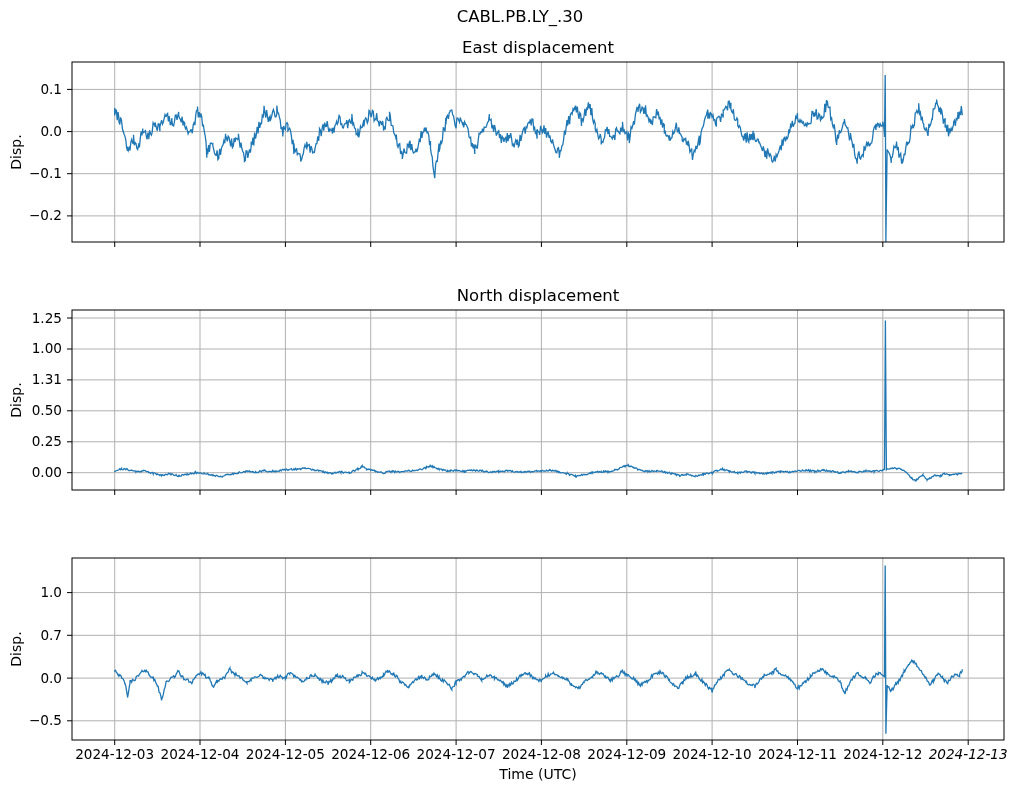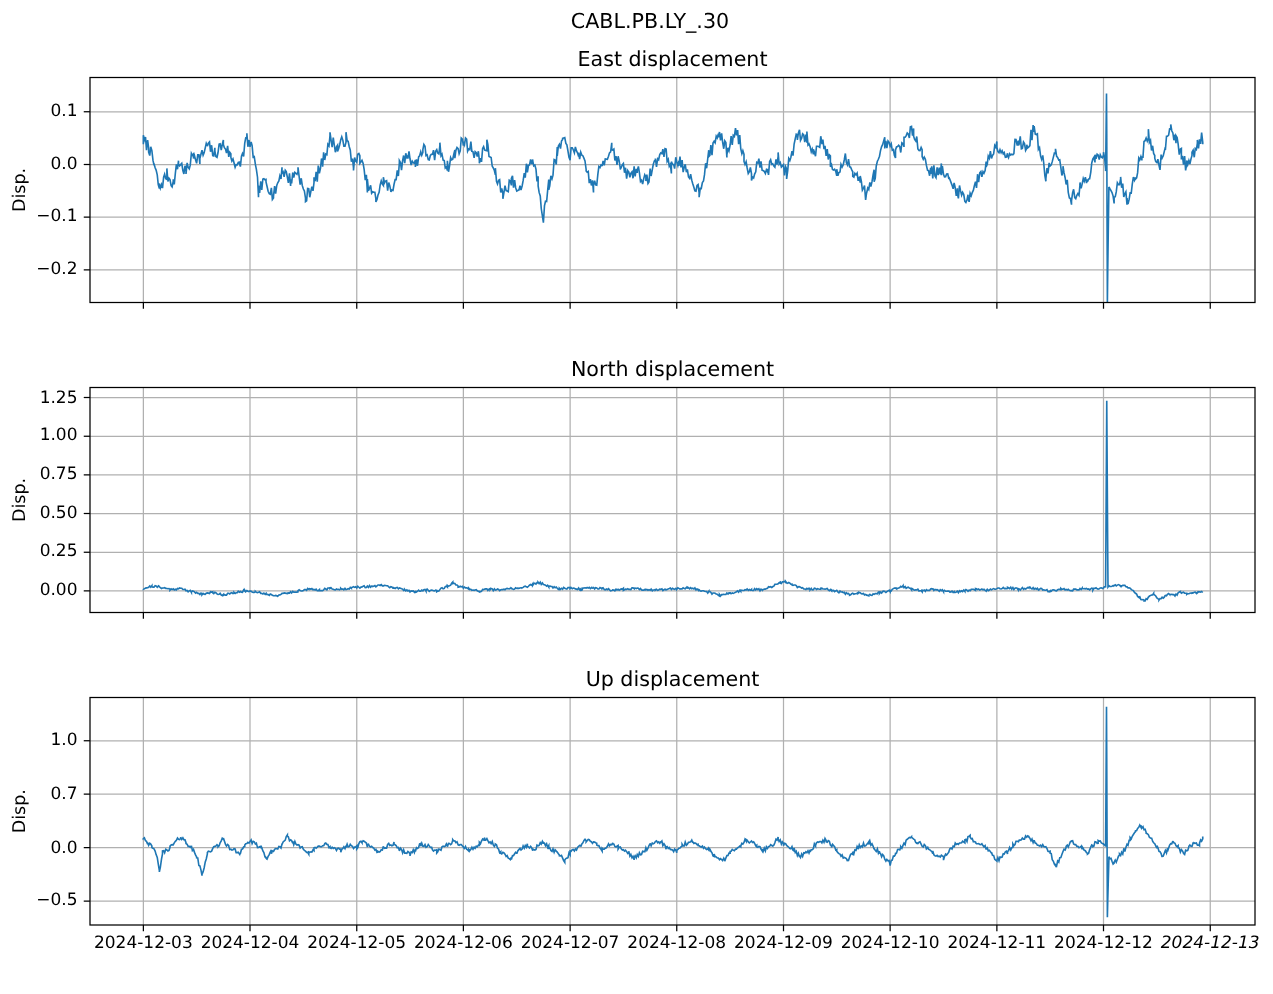--- a/index.html
+++ b/index.html
@@ -118,31 +118,31 @@
       <line x1="72" y1="678.1" x2="1004" y2="678.1" stroke="#b0b0b0" stroke-width="1"></line>
       <line x1="67" y1="678.1" x2="72" y2="678.1" stroke="#000000" stroke-width="1"></line>
       <line x1="72" y1="720.8" x2="1004" y2="720.8" stroke="#b0b0b0" stroke-width="1"></line>
       <line x1="67" y1="720.8" x2="72" y2="720.8" stroke="#000000" stroke-width="1"></line>
       <polyline points="114.7,670.4 114.7,670.9 115.5,670.3 116.4,672.6 117.2,673.1 118.1,675.4 118.1,674.0 118.9,676.2 119.8,674.6 120.6,675.3 121.5,676.8 121.5,678.1 122.4,678.6 123.2,679.0 124.1,680.9 124.9,683.7 124.9,683.6 125.8,685.9 126.6,691.1 127.5,696.4 127.5,697.5 128.3,693.7 129.2,687.3 130.0,683.1 130.0,680.8 130.9,680.6 131.7,682.3 132.6,679.4 133.5,680.0 134.3,680.8 135.2,680.3 136.0,677.9 136.0,676.9 136.9,676.0 137.7,675.7 138.6,675.9 139.4,674.3 140.3,673.1 140.3,673.1 141.1,672.2 142.0,670.4 142.8,671.4 143.7,671.7 144.5,670.6 144.5,669.7 145.4,671.6 146.3,670.3 147.1,671.8 148.0,671.9 148.8,674.2 148.8,674.8 149.7,675.4 150.5,677.1 151.4,677.1 152.2,677.8 153.1,676.7 153.1,676.5 153.9,680.5 154.8,679.5 155.6,681.9 156.5,684.1 157.3,685.5 157.3,686.2 158.2,686.3 159.1,692.4 159.9,692.7 160.8,696.1 161.6,700.5 161.6,699.5 162.5,697.3 163.3,694.4 164.2,689.5 165.0,687.2 165.9,683.2 165.9,682.0 166.7,681.0 167.6,681.2 168.4,681.5 169.3,680.9 170.2,678.7 171.0,677.4 171.9,677.1 172.7,676.9 173.6,675.8 174.4,676.7 174.4,677.5 175.3,676.6 176.1,674.2 177.0,672.7 177.8,670.6 178.7,671.5 178.7,670.4 179.5,672.8 180.4,675.5 181.2,676.8 182.1,675.6 183.0,676.4 183.0,677.0 183.8,679.6 184.7,679.3 185.5,680.1 186.4,679.8 187.2,679.0 188.1,679.2 188.9,682.1 189.8,682.1 190.6,681.8 191.5,683.1 191.5,682.7 192.3,682.8 193.2,679.4 194.0,679.2 194.9,677.6 195.8,677.2 195.8,676.0 196.6,675.0 197.5,674.8 198.3,673.9 199.2,674.5 200.0,673.3 200.0,673.2 200.9,671.9 201.7,674.9 202.6,673.0 203.4,673.4 204.3,675.2 205.1,674.5 206.0,678.1 206.8,677.9 207.7,677.4 208.6,678.0 208.6,676.5 209.4,678.1 210.3,680.8 211.1,682.1 212.0,685.5 212.8,686.4 212.8,686.0 213.7,687.1 214.5,685.1 215.4,683.7 216.2,681.6 217.1,679.9 217.1,683.0 217.9,680.7 218.8,681.1 219.7,679.4 220.5,678.8 221.4,679.0 222.2,679.2 223.1,677.1 223.9,677.3 224.8,678.4 225.6,675.2 225.6,675.6 226.5,673.6 227.3,672.8 228.2,672.1 229.0,669.2 229.9,667.9 229.9,669.1 230.7,669.4 231.6,672.7 232.5,671.9 233.3,672.5 234.2,674.6 234.2,672.9 235.0,675.8 235.9,673.1 236.7,675.2 237.6,676.0 238.4,675.7 239.3,676.1 240.1,678.4 241.0,677.5 241.8,677.3 242.7,679.5 242.7,679.3 243.5,680.4 244.4,680.9 245.3,681.9 246.1,681.9 247.0,683.4 247.0,681.6 247.8,681.9 248.7,681.5 249.5,681.6 250.4,679.8 251.2,680.5 251.2,678.3 252.1,677.9 252.9,678.5 253.8,677.7 254.6,676.9 255.5,676.9 256.4,677.4 257.2,677.4 258.1,676.6 258.9,676.5 259.8,675.2 259.8,674.8 260.6,674.4 261.5,675.5 262.3,675.6 263.2,678.1 264.0,677.4 264.0,678.3 264.9,678.8 265.7,677.8 266.6,678.7 267.4,678.2 268.3,678.7 269.2,680.4 270.0,678.8 270.9,678.5 271.7,679.3 272.6,679.3 272.6,681.8 273.4,679.5 274.3,678.8 275.1,677.4 276.0,678.9 276.8,676.6 276.8,677.9 277.7,675.4 278.5,677.6 279.4,677.2 280.2,675.4 281.1,676.6 282.0,677.0 282.8,678.8 283.7,677.7 284.5,677.6 285.4,676.6 285.4,679.3 286.2,678.2 287.1,674.9 287.9,673.4 288.8,673.0 289.6,674.2 289.6,673.9 290.5,672.6 291.3,673.0 292.2,673.7 293.1,674.4 293.9,677.7 293.9,675.7 294.8,675.4 295.6,677.0 296.5,677.6 297.3,677.1 298.2,678.0 299.0,678.5 299.9,680.1 300.7,679.5 301.6,681.9 302.4,681.5 302.4,681.1 303.3,681.7 304.1,681.3 305.0,679.7 305.9,680.0 306.7,677.0 306.7,677.4 307.6,678.6 308.4,678.3 309.3,678.4 310.1,675.6 311.0,674.7 311.8,676.3 312.7,675.9 313.5,676.6 314.4,676.3 315.2,673.5 315.2,675.5 316.1,675.8 316.9,676.4 317.8,678.2 318.7,678.0 319.5,680.5 319.5,680.7 320.4,678.5 321.2,679.5 322.1,682.3 322.9,679.9 323.8,682.5 324.6,682.5 325.5,682.7 326.3,681.1 327.2,681.8 328.0,683.3 328.0,684.7 328.9,681.5 329.8,682.0 330.6,679.8 331.5,682.0 332.3,679.1 332.3,681.2 333.2,678.1 334.0,678.8 334.9,678.0 335.7,675.1 336.6,674.8 336.6,677.0 337.4,674.6 338.3,677.1 339.1,677.2 340.0,675.7 340.8,677.9 341.7,677.4 342.6,675.6 343.4,676.7 344.3,678.0 345.1,678.0 345.1,677.3 346.0,679.8 346.8,680.9 347.7,680.1 348.5,680.2 349.4,679.8 349.4,682.4 350.2,681.4 351.1,679.2 351.9,679.6 352.8,680.2 353.6,677.4 354.5,676.9 355.4,677.3 356.2,676.9 357.1,675.1 357.9,676.9 357.9,677.3 358.8,674.7 359.6,674.8 360.5,675.7 361.3,675.1 362.2,672.2 362.2,671.7 363.0,672.8 363.9,672.7 364.7,674.1 365.6,673.4 366.5,675.9 367.3,676.2 368.2,675.7 369.0,675.6 369.9,676.8 370.7,677.3 370.7,677.9 371.6,678.8 372.4,677.2 373.3,679.4 374.1,679.9 375.0,680.8 375.0,679.5 375.8,680.5 376.7,679.4 377.5,677.8 378.4,679.4 379.3,677.7 380.1,678.7 381.0,677.0 381.8,677.5 382.7,676.1 383.5,676.3 383.5,673.8 384.4,674.9 385.2,672.8 386.1,671.2 386.9,671.9 387.8,670.1 387.8,672.0 388.6,672.1 389.5,670.9 390.3,672.5 391.2,674.2 392.1,673.6 392.9,674.9 393.8,673.2 394.6,675.9 395.5,677.1 396.3,675.6 396.3,675.3 397.2,675.9 398.0,678.5 398.9,679.4 399.7,682.2 400.6,681.3 400.6,682.7 401.4,683.2 402.3,681.9 403.2,682.4 404.0,683.4 404.9,685.2 405.7,684.5 406.6,686.5 407.4,686.9 408.3,687.7 409.1,685.8 409.1,687.6 410.0,684.5 410.8,684.6 411.7,683.0 412.5,681.8 413.4,682.8 413.4,683.0 414.2,680.8 415.1,679.7 416.0,678.7 416.8,680.0 417.7,679.3 418.5,676.7 419.4,678.6 420.2,676.4 421.1,677.8 421.9,674.9 421.9,677.0 422.8,677.6 423.6,678.4 424.5,677.1 425.3,678.1 426.2,680.5 426.2,679.2 427.0,679.6 427.9,680.0 428.8,679.5 429.6,676.1 430.5,676.7 431.3,676.3 432.2,674.2 433.0,675.3 433.9,673.1 434.7,675.0 434.7,674.0 435.6,674.7 436.4,676.5 437.3,675.0 438.1,677.9 439.0,676.4 439.0,678.6 439.8,678.2 440.7,680.4 441.6,681.1 442.4,679.1 443.3,681.9 444.1,679.8 445.0,680.9 445.8,681.7 446.7,683.0 447.5,684.1 447.5,684.7 448.4,684.8 449.2,684.3 450.1,686.5 450.9,688.4 451.8,689.8 451.8,688.1 452.7,686.9 453.5,686.5 454.4,686.2 455.2,682.3 456.1,683.8 456.1,680.7 456.9,681.0 457.8,679.8 458.6,679.6 459.5,680.8 460.3,679.1 461.2,680.0 462.0,677.9 462.9,677.1 463.7,676.3 464.6,676.5 464.6,677.4 465.5,675.1 466.3,674.3 467.2,672.4 468.0,671.5 468.9,672.7 468.9,673.5 469.7,672.5 470.6,671.5 471.4,671.8 472.3,673.0 473.1,673.4 474.0,674.7 474.8,673.5 475.7,673.7 476.5,674.2 477.4,674.6 477.4,676.0 478.3,676.5 479.1,676.5 480.0,678.5 480.8,679.4 481.7,680.9 481.7,678.5 482.5,679.3 483.4,679.3 484.2,678.6 485.1,678.2 485.9,677.0 486.8,675.1 487.6,676.6 488.5,675.6 489.4,675.8 490.2,674.2 490.2,675.0 491.1,675.3 491.9,677.2 492.8,677.6 493.6,676.9 494.5,676.4 494.5,679.2 495.3,677.8 496.2,677.6 497.0,679.0 497.9,680.1 498.7,679.8 499.6,680.9 500.4,680.2 501.3,681.3 502.2,682.8 503.0,682.0 503.0,680.9 503.9,684.9 504.7,683.5 505.6,686.2 506.4,685.0 507.3,687.9 507.3,685.9 508.1,684.6 509.0,686.3 509.8,683.6 510.7,685.1 511.5,682.2 512.4,683.9 513.2,683.7 514.1,681.0 515.0,681.3 515.8,680.8 515.8,681.8 516.7,678.2 517.5,680.2 518.4,678.6 519.2,676.4 520.1,674.9 520.1,674.6 520.9,676.6 521.8,674.4 522.6,675.1 523.5,674.6 524.3,673.3 525.2,672.7 526.1,674.2 526.9,673.5 527.8,674.6 528.6,673.1 528.6,673.8 529.5,672.8 530.3,676.5 531.2,675.0 532.0,676.2 532.9,679.4 532.9,677.6 533.7,677.2 534.6,678.8 535.4,678.0 536.3,679.6 537.1,679.7 538.0,679.9 538.9,681.4 539.7,679.3 540.6,680.0 541.4,682.1 541.4,680.2 542.3,679.6 543.1,678.6 544.0,678.4 544.8,677.4 545.7,676.8 545.7,675.4 546.5,676.8 547.4,676.8 548.2,673.6 549.1,676.2 549.9,675.4 550.8,673.9 551.7,673.8 552.5,673.5 553.4,672.1 554.2,674.2 554.2,673.5 555.1,674.8 555.9,674.4 556.8,674.7 557.6,675.7 558.5,675.5 558.5,676.4 559.3,676.6 560.2,677.2 561.0,677.7 561.9,676.9 562.8,678.6 563.6,677.6 564.5,678.9 565.3,679.6 566.2,679.1 567.0,680.0 567.0,678.4 567.9,679.2 568.7,681.0 569.6,682.2 570.4,684.8 571.3,685.2 571.3,683.2 572.1,685.3 573.0,685.6 573.8,686.4 574.7,686.4 575.6,687.7 576.4,686.9 577.3,687.6 578.1,688.5 579.0,686.6 579.8,688.3 579.8,689.0 580.7,686.4 581.5,684.5 582.4,684.4 583.2,682.5 584.1,682.5 584.1,681.2 584.9,681.0 585.8,679.5 586.6,680.1 587.5,680.5 588.4,679.2 589.2,679.3 590.1,678.1 590.9,677.9 591.8,676.9 592.6,677.5 592.6,676.8 593.5,674.7 594.3,675.3 595.2,673.9 596.0,671.4 596.9,672.9 596.9,671.6 597.7,672.1 598.6,673.5 599.5,674.3 600.3,673.6 601.2,672.8 602.0,673.9 602.9,673.5 603.7,674.8 604.6,676.7 605.4,676.1 605.4,677.5 606.3,677.9 607.1,677.1 608.0,677.4 608.8,679.2 609.7,680.6 609.7,679.2 610.5,681.2 611.4,678.5 612.3,680.7 613.1,677.4 614.0,678.8 614.8,677.3 615.7,677.1 616.5,675.8 617.4,676.4 618.2,676.9 618.2,676.5 619.1,676.1 619.9,674.2 620.8,671.3 621.6,672.0 622.5,669.6 622.5,671.0 623.3,673.2 624.2,671.9 625.1,675.3 625.9,673.5 626.8,674.8 626.8,676.6 627.6,674.6 628.5,674.9 629.3,676.4 630.2,677.1 631.0,677.8 631.9,678.8 632.7,679.0 633.6,677.3 634.4,680.1 635.3,680.7 635.3,678.4 636.2,682.0 637.0,681.0 637.9,684.5 638.7,682.7 639.6,685.6 639.6,684.5 640.4,686.0 641.3,683.3 642.1,685.2 643.0,682.3 643.8,682.6 644.7,681.4 645.5,682.2 646.4,680.6 647.2,682.4 648.1,679.9 648.1,681.5 649.0,679.8 649.8,679.8 650.7,678.8 651.5,675.1 652.4,676.7 652.4,676.4 653.2,674.2 654.1,673.6 654.9,673.8 655.8,673.2 656.6,673.2 657.5,674.3 658.3,672.1 659.2,673.8 660.0,670.8 660.9,672.4 660.9,673.4 661.8,673.8 662.6,672.5 663.5,673.1 664.3,676.0 665.2,676.7 665.2,677.9 666.0,675.5 666.9,676.5 667.7,677.3 668.6,680.1 669.4,679.6 669.4,681.0 670.3,682.1 671.1,682.9 672.0,683.3 672.8,685.0 673.7,683.9 674.6,686.4 675.4,686.0 676.3,686.4 677.1,686.9 678.0,688.9 678.0,688.0 678.8,688.3 679.7,685.6 680.5,683.5 681.4,682.9 682.2,683.5 682.2,681.3 683.1,683.0 683.9,679.9 684.8,680.3 685.7,677.2 686.5,678.7 686.5,679.4 687.4,676.0 688.2,678.1 689.1,676.8 689.9,677.6 690.8,674.4 691.6,676.9 692.5,676.7 693.3,675.6 694.2,674.7 695.0,673.4 695.0,675.5 695.9,672.9 696.7,676.2 697.6,675.1 698.5,677.0 699.3,679.4 699.3,678.8 700.2,680.2 701.0,681.2 701.9,679.1 702.7,682.6 703.6,680.9 703.6,682.4 704.4,682.7 705.3,685.4 706.1,683.6 707.0,684.7 707.8,687.4 708.7,688.9 709.5,687.5 710.4,688.7 711.3,688.4 712.1,692.3 712.1,692.5 713.0,688.3 713.8,688.1 714.7,684.9 715.5,684.9 716.4,683.6 716.4,682.7 717.2,682.5 718.1,679.6 718.9,679.5 719.8,679.9 720.6,678.0 720.6,677.3 721.5,678.6 722.4,676.3 723.2,674.5 724.1,675.8 724.9,672.1 725.8,671.4 726.6,670.7 727.5,670.0 728.3,670.2 729.2,669.3 729.2,669.8 730.0,670.4 730.9,671.3 731.7,671.7 732.6,674.0 733.4,674.1 733.4,674.7 734.3,674.9 735.2,673.8 736.0,673.5 736.9,675.3 737.7,677.0 738.6,677.6 739.4,675.6 740.3,676.5 741.1,679.2 742.0,678.3 742.0,677.2 742.8,679.4 743.7,679.8 744.5,680.5 745.4,681.0 746.2,682.9 746.2,680.7 747.1,683.8 748.0,684.7 748.8,684.9 749.7,684.3 750.5,685.2 751.4,684.9 752.2,685.6 753.1,684.2 753.9,684.8 754.8,685.2 754.8,688.1 755.6,685.3 756.5,683.3 757.3,684.0 758.2,682.9 759.1,681.6 759.1,681.4 759.9,679.0 760.8,678.4 761.6,679.2 762.5,676.9 763.3,677.6 763.3,677.9 764.2,674.5 765.0,675.5 765.9,675.0 766.7,675.5 767.6,674.4 768.4,674.4 769.3,674.2 770.1,672.9 771.0,673.6 771.9,674.3 771.9,671.9 772.7,671.5 773.6,673.2 774.4,669.3 775.3,668.9 776.1,668.2 776.1,669.8 777.0,671.1 777.8,670.8 778.7,673.4 779.5,673.2 780.4,673.6 780.4,674.1 781.2,674.9 782.1,675.0 782.9,674.9 783.8,675.6 784.7,675.7 785.5,675.0 786.4,676.5 787.2,677.5 788.1,676.5 788.9,679.7 788.9,679.3 789.8,678.3 790.6,680.7 791.5,680.2 792.3,681.3 793.2,682.6 793.2,681.9 794.0,684.2 794.9,684.3 795.8,687.4 796.6,688.2 797.5,688.9 797.5,688.6 798.3,686.1 799.2,688.6 800.0,685.6 800.9,685.9 801.7,685.7 802.6,683.0 803.4,683.2 804.3,681.4 805.1,680.9 806.0,683.1 806.0,681.1 806.8,680.7 807.7,678.0 808.6,680.0 809.4,678.2 810.3,677.9 810.3,675.1 811.1,676.5 812.0,675.6 812.8,673.0 813.7,673.0 814.5,672.9 814.5,673.8 815.4,672.1 816.2,672.1 817.1,671.8 817.9,670.4 818.8,671.3 819.6,671.3 820.5,668.7 821.4,669.8 822.2,668.6 823.1,669.1 823.1,669.7 823.9,670.5 824.8,672.6 825.6,671.2 826.5,674.1 827.3,672.1 827.3,672.2 828.2,674.4 829.0,674.7 829.9,676.1 830.7,676.2 831.6,676.8 832.5,676.2 833.3,677.4 834.2,675.8 835.0,677.2 835.9,677.6 835.9,677.6 836.7,677.4 837.6,678.8 838.4,681.0 839.3,681.3 840.1,681.0 840.1,682.5 841.0,682.8 841.8,687.7 842.7,689.0 843.5,691.3 844.4,692.6 844.4,691.8 845.3,692.7 846.1,688.8 847.0,689.8 847.8,686.1 848.7,686.0 848.7,686.0 849.5,683.6 850.4,681.2 851.2,679.4 852.1,680.0 852.9,677.8 852.9,677.0 853.8,676.1 854.6,677.6 855.5,675.4 856.3,673.3 857.2,673.1 857.2,672.7 858.1,672.5 858.9,675.1 859.8,675.7 860.6,675.6 861.5,677.1 862.3,677.1 863.2,678.1 864.0,677.7 864.9,677.1 865.7,679.4 865.7,677.4 866.6,678.8 867.4,680.3 868.3,680.6 869.2,682.2 870.0,682.6 870.0,683.3 870.9,682.6 871.7,679.9 872.6,677.7 873.4,675.9 874.3,676.5 874.3,677.3 875.1,676.9 876.0,673.3 876.8,673.5 877.7,674.7 878.5,674.6 878.5,672.4 879.4,672.9 880.2,672.7 881.1,674.3 882.0,674.8 882.8,675.1 882.8,675.4 883.7,676.0 884.5,677.0 884.5,677.4 885.2,565.5 885.4,608.1 885.9,733.8 886.2,720.8 887.1,687.9 887.1,685.3 887.9,687.0 888.8,686.7 889.6,689.0 890.5,691.3 891.3,690.6 891.3,689.8 892.2,688.1 893.0,689.8 893.9,687.4 894.8,684.9 895.6,684.3 895.6,683.2 896.5,684.4 897.3,681.8 898.2,683.3 899.0,679.2 899.9,679.3 899.9,681.3 900.7,677.9 901.6,675.4 902.4,676.3 903.3,672.3 904.1,672.3 904.1,670.0 905.0,671.1 905.8,669.0 906.7,667.6 907.6,666.2 908.4,665.3 908.4,664.7 909.3,664.5 910.1,662.7 911.0,661.8 911.8,660.1 912.7,661.7 912.7,660.3 913.5,662.5 914.4,661.3 915.2,663.8 916.1,663.4 916.9,665.9 916.9,666.6 917.8,667.0 918.7,667.8 919.5,669.8 920.4,670.5 921.2,670.7 921.2,670.1 922.1,673.0 922.9,674.2 923.8,675.0 924.6,676.7 925.5,678.5 925.5,676.6 926.3,678.1 927.2,681.1 928.0,681.3 928.9,682.8 929.7,685.7 929.7,685.1 930.6,684.8 931.5,682.4 932.3,680.3 933.2,682.4 934.0,678.5 934.0,681.2 934.9,678.4 935.7,676.1 936.6,674.9 937.4,675.0 938.3,672.8 938.3,672.9 939.1,674.2 940.0,674.6 940.8,676.6 941.7,677.3 942.5,676.5 942.5,678.2 943.4,678.5 944.3,681.6 945.1,679.7 946.0,680.8 946.8,682.5 946.8,682.7 947.7,683.6 948.5,680.2 949.4,680.6 950.2,680.3 951.1,677.4 951.1,677.0 951.9,676.0 952.8,677.0 953.6,677.1 954.5,674.4 955.4,674.6 955.4,674.3 956.2,674.7 957.1,674.4 957.9,676.1 958.8,675.9 959.6,676.6 959.6,674.5 960.5,671.9 961.3,672.9 962.2,671.0 962.2,669.2" fill="none" stroke="#1f77b4" stroke-width="1.3"></polyline>
       <rect x="72" y="558" width="932" height="182" fill="none" stroke="#000000" stroke-width="1"></rect>
     </svg>
   <div class="suptitle">CABL.PB.LY_.30</div>
   <div class="subplot-title" id="st1">East displacement</div>
   <div class="subplot-title" id="st2">North displacement</div>
-  <div class="subplot-title" id="st3">Up displacement</div>
   <div class="ylabel" id="yl1">Disp.</div>
   <div class="ylabel" id="yl2">Disp.</div>
   <div class="ylabel" id="yl3">Disp.</div>
+  <div class="xlabel">Time (UTC)</div>
 <div class="ytick" style="top: 81.9005px;">0.1</div>
     <div class="ytick" style="top: 124.055px;">0.0</div>
     <div class="ytick" style="top: 166.21px;">−0.1</div>
     <div class="ytick" style="top: 208.364px;">−0.2</div>
     <div class="ytick" style="top: 310.541px;">1.25</div>
     <div class="ytick" style="top: 341.469px;">1.00</div>
-    <div class="ytick" style="top: 372.397px;">0.75</div>
+    <div class="ytick" style="top: 372.397px;">1.31</div>
     <div class="ytick" style="top: 403.325px;">0.50</div>
     <div class="ytick" style="top: 434.253px;">0.25</div>
     <div class="ytick" style="top: 465.18px;">0.00</div>
     <div class="xtick" style="left: 68.674px;">2024-12-03</div>
     <div class="xtick" style="left: 154.022px;">2024-12-04</div>
     <div class="xtick" style="left: 239.37px;">2024-12-05</div>
     <div class="xtick" style="left: 324.718px;">2024-12-06</div>
     <div class="xtick" style="left: 410.066px;">2024-12-07</div>
     <div class="xtick" style="left: 495.414px;">2024-12-08</div>
     <div class="xtick" style="left: 580.762px;">2024-12-09</div>

